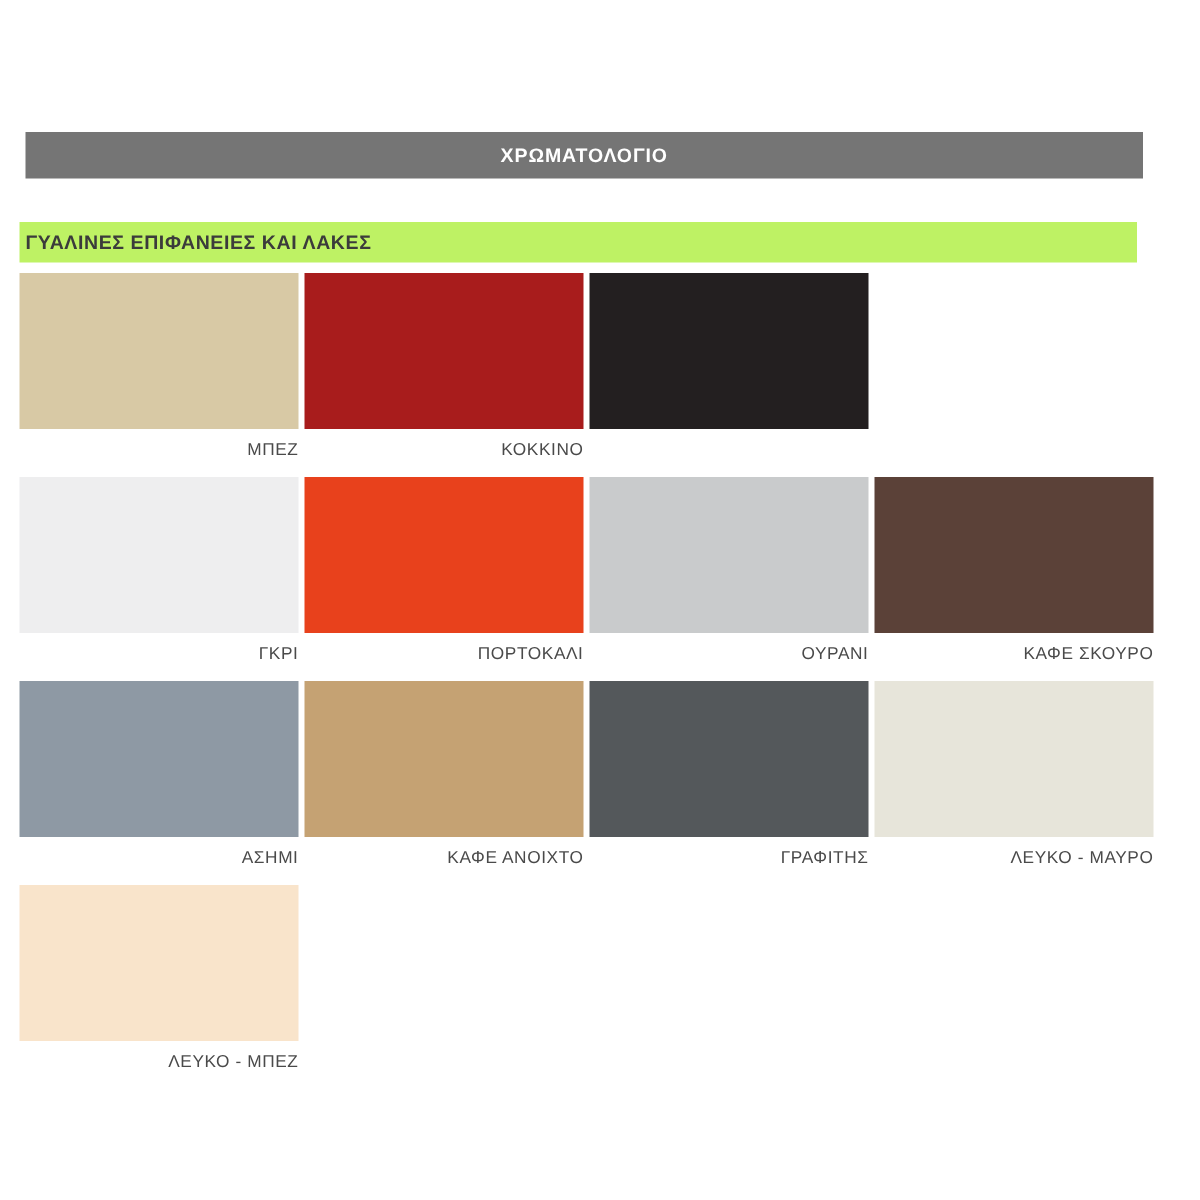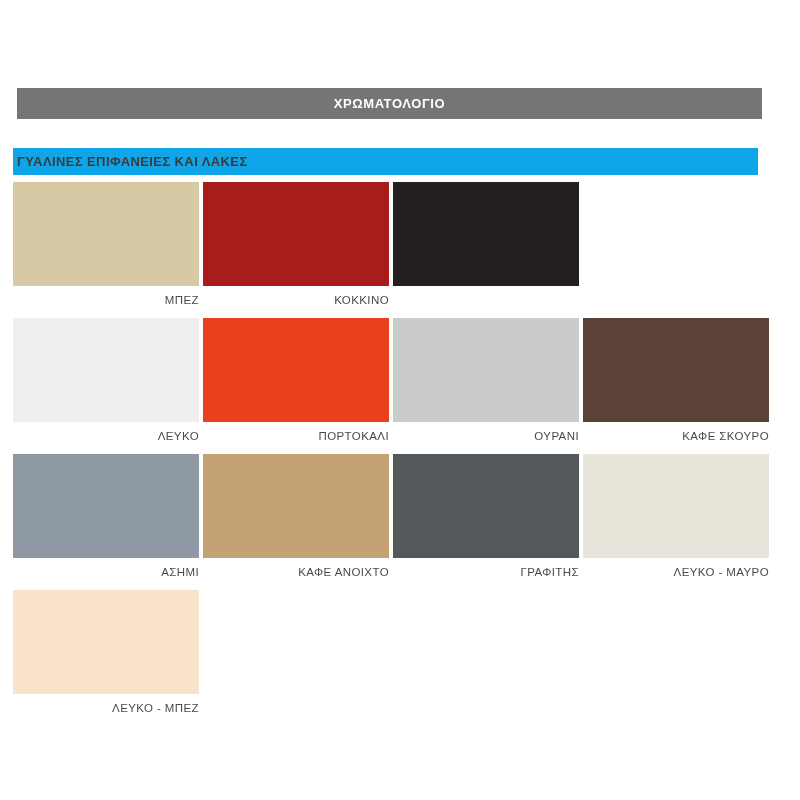--- a/index.html
+++ b/index.html
@@ -42,21 +42,21 @@
     white-space: nowrap;
   }
 
   
   .section-bar {
     position: absolute;
     left: 13px;
     top: 148px;
     width: 745px;
     height: 27px;
-    background: #0ea5e9;
+    background: #bef264;
     display: flex;
     align-items: center;
   }
   .section-bar-text {
     color: #3b3b3b;
     font-size: 13px;
     font-weight: bold;
     letter-spacing: 0.4px;
     padding-left: 4px;
     font-family: "Liberation Sans", sans-serif;
@@ -118,21 +118,21 @@
           <div class="swatch-chip" style="background: rgb(168, 28, 28);"></div>
           <div class="swatch-label">ΚΟΚΚΙΝΟ</div>
         </div>
         <div class="swatch-cell">
           <div class="swatch-chip" style="background: rgb(35, 31, 32);"></div>
         </div>
       </div>
       <div class="swatch-row">
         <div class="swatch-cell">
           <div class="swatch-chip" style="background: rgb(238, 238, 239);"></div>
-          <div class="swatch-label">ΛΕΥΚΟ</div>
+          <div class="swatch-label">ΓΚΡΙ</div>
         </div>
         <div class="swatch-cell">
           <div class="swatch-chip" style="background: rgb(232, 65, 28);"></div>
           <div class="swatch-label">ΠΟΡΤΟΚΑΛΙ</div>
         </div>
         <div class="swatch-cell">
           <div class="swatch-chip" style="background: rgb(201, 203, 204);"></div>
           <div class="swatch-label">ΟΥΡΑΝΙ</div>
         </div>
         <div class="swatch-cell">

